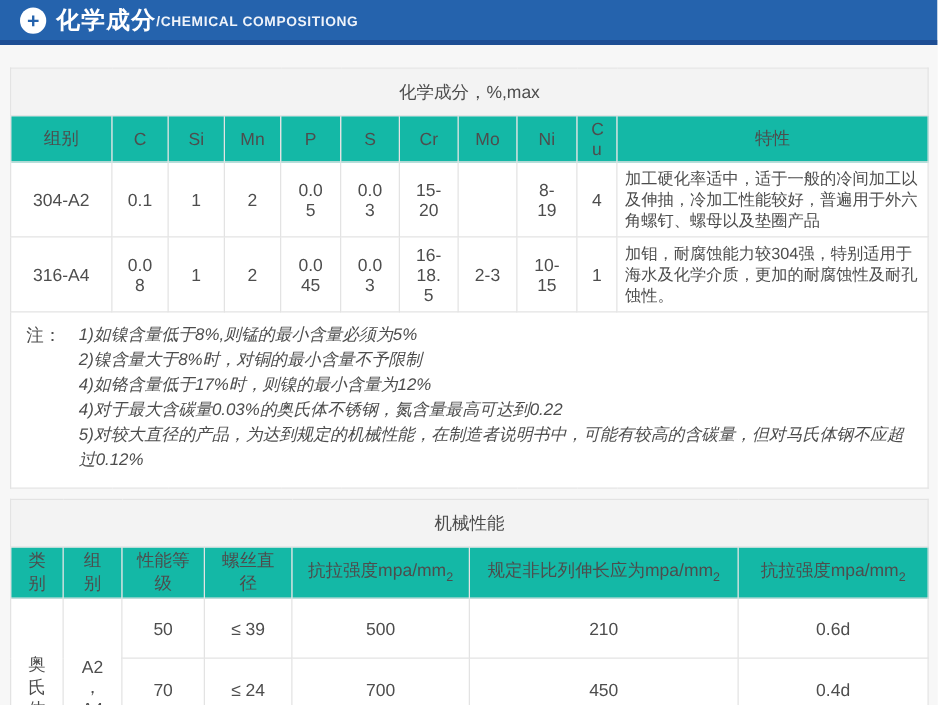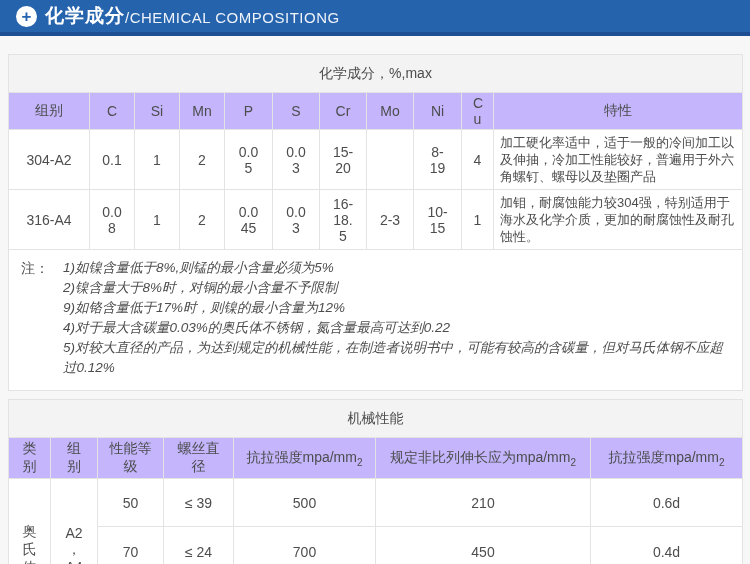--- a/index.html
+++ b/index.html
@@ -16,34 +16,34 @@
     display: flex; align-items: center; padding-left: 16px;
   }
   .plus-circle {
     width: 21px; height: 21px; border-radius: 50%;
     background: #ffffff; color: #2563ad;
     display: inline-flex; align-items: center; justify-content: center;
     font-weight: 700; font-size: 17px; line-height: 1;
     margin-right: 8px; flex: 0 0 auto;
   }
   .title-cn { color: #ffffff; font-size: 19px; font-weight: 700; letter-spacing: 1px; }
-  .title-en { color: #eef3fa; font-size: 15px; font-weight: 400; letter-spacing: .5px; margin-top: 3px; }
+  .title-en { color: #eef3fa; font-size: 11px; font-weight: 700; letter-spacing: .5px; margin-top: 3px; }
   
   .content { padding: 18px 8px 8px 8px; }
   table.tbl {
     width: 734px; border-collapse: collapse; table-layout: fixed;
     background: #ffffff; margin-bottom: 8px;
     font-size: 14px; color: #4d4d4d;
   }
   .tbl td, .tbl th {
     border: 1px solid #e3e3e3; text-align: center; vertical-align: middle;
     font-weight: 400; padding: 2px 11px; word-break: break-word;
   }
   .title-row td { height: 38px; background: #f3f3f3; font-size: 14px; }
-  .head-row th { height: 25px; background: #c4b5fd; }
+  .head-row th { height: 25px; background: #14b8a6; }
   .chem .data-row-1 td { height: 50px; }
   .chem .data-row-2 td { height: 55px; }
   .feature-cell { text-align: left !important; font-size: 13px; line-height: 17px; padding: 4px 6px !important; margin-left: 10px; }
   .notes-row td { text-align: left; padding: 8px 10px 12px 12px; }
   .notes-wrap { display: flex; align-items: flex-start; }
   .note-label { flex: 0 0 auto; font-size: 14px; line-height: 20px; padding-right: 14px; }
   .note-lines { flex: 1 1 auto; font-size: 13.5px; line-height: 20px; font-style: italic; }
   .mech .head-row th { height: 24px; }
   .mech .m-row-1 td { height: 48px; }
   .mech .m-row-2 td { height: 50px; }
@@ -118,21 +118,21 @@
       <td>1</td>
       <td class="feature-cell">加钼，耐腐蚀能力较304强，特别适用于海水及化学介质，更加的耐腐蚀性及耐孔蚀性。</td>
     </tr>
     <tr class="notes-row">
       <td colspan="11">
         <div class="notes-wrap">
           <span class="note-label">注：</span>
           <div class="note-lines">
             <div>1)如镍含量低于8%,则锰的最小含量必须为5%</div>
             <div>2)镍含量大于8%时，对铜的最小含量不予限制</div>
-            <div>9)如铬含量低于17%时，则镍的最小含量为12%</div>
+            <div>4)如铬含量低于17%时，则镍的最小含量为12%</div>
             <div>4)对于最大含碳量0.03%的奥氏体不锈钢，氮含量最高可达到0.22</div>
             <div>5)对较大直径的产品，为达到规定的机械性能，在制造者说明书中，可能有较高的含碳量，但对马氏体钢不应超过0.12%</div>
           </div>
         </div>
       </td>
     </tr>
   </tbody>
     </table>
 
   <table class="tbl mech">

